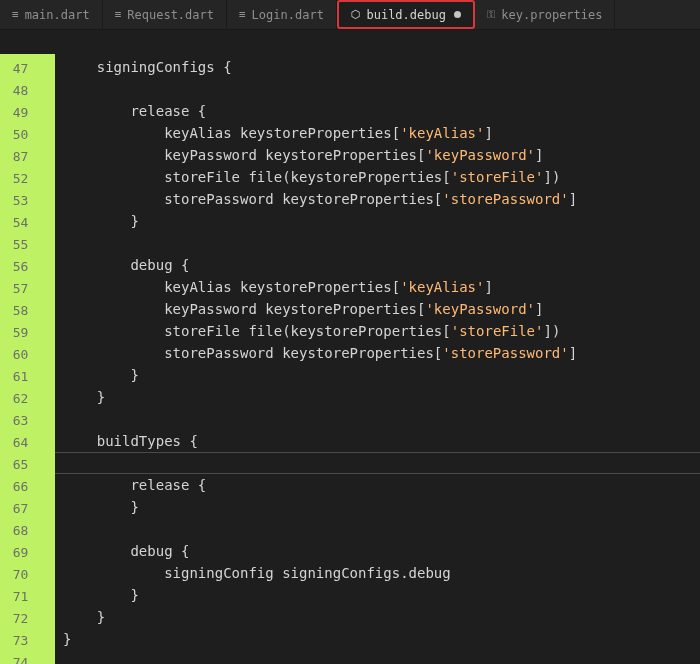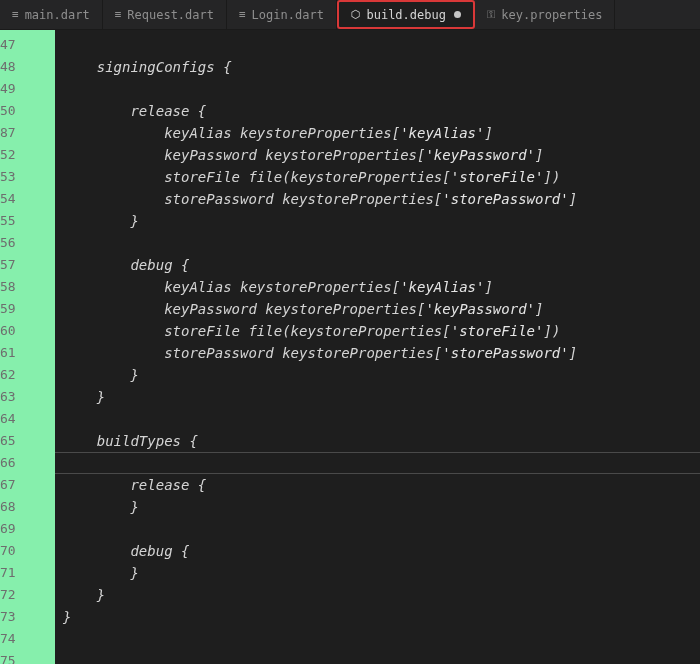--- a/index.html
+++ b/index.html
@@ -41,42 +41,42 @@
       border-radius: 50%;
       background: #c5c5c5;
       margin-left: 2px;
     }
     .editor {
       display: flex;
       height: calc(100% - 30px);
     }
     .gutter {
       width: 55px;
-      background: #86efac;
-      text-align: left;
+      background: #bef264;
+      text-align: center;
       color: #6e6e6e;
       padding-top: 4px;
       font-size: 13px;
       user-select: none;
+      margin-top: 24px;
     }
     .gutter div { height: 22px; line-height: 22px; padding-right: 14px; }
     .code {
       flex: 1;
       padding-top: 4px;
       padding-left: 8px;
       position: relative;
     }
     .line {
       height: 22px;
       line-height: 22px;
       white-space: pre;
       font-size: 14px;
-      font-style: italic;
     }
-    .str { color: #e5e5e5; margin-top: 38px; }
+    .str { color: #fdba74; margin-top: 38px; }
     .cursor-line {
       position: absolute;
       left: 0; right: 0;
       height: 22px;
       border-top: 1px solid #4a4a4a;
       border-bottom: 1px solid #4a4a4a;
       pointer-events: none;
     }
   </style>
 </head>
@@ -157,18 +157,19 @@
     <div class="line"><span>            storePassword keystoreProperties[</span><span class="str">'storePassword'</span><span>]</span></div>
     <div class="line"><span>        }</span></div>
     <div class="line"><span>    }</span></div>
     <div class="line"><span></span></div>
     <div class="line"><span>    buildTypes {</span></div>
     <div class="line"><span></span></div>
     <div class="line"><span>        release {</span></div>
     <div class="line"><span>        }</span></div>
     <div class="line"><span></span></div>
     <div class="line"><span>        debug {</span></div>
+    <div class="line"><span>            signingConfig signingConfigs.debug</span></div>
     <div class="line"><span>        }</span></div>
     <div class="line"><span>    }</span></div>
     <div class="line"><span>}</span></div>
 
   </div>
 </div>
 
 </body></html>

